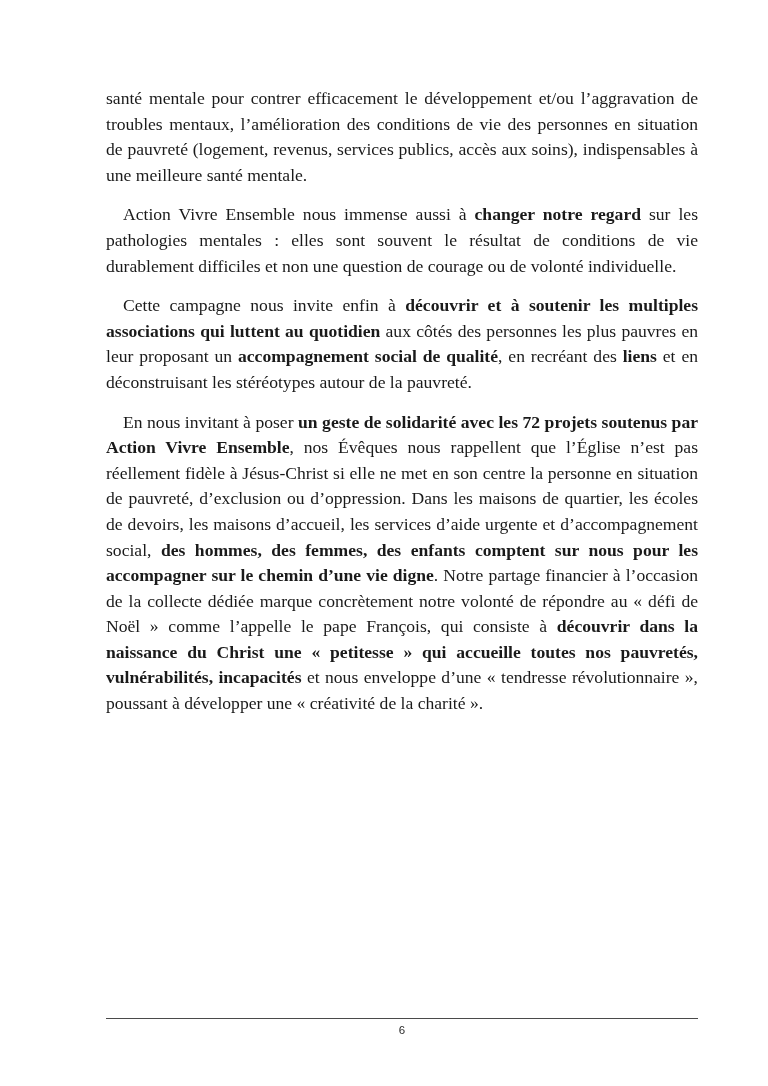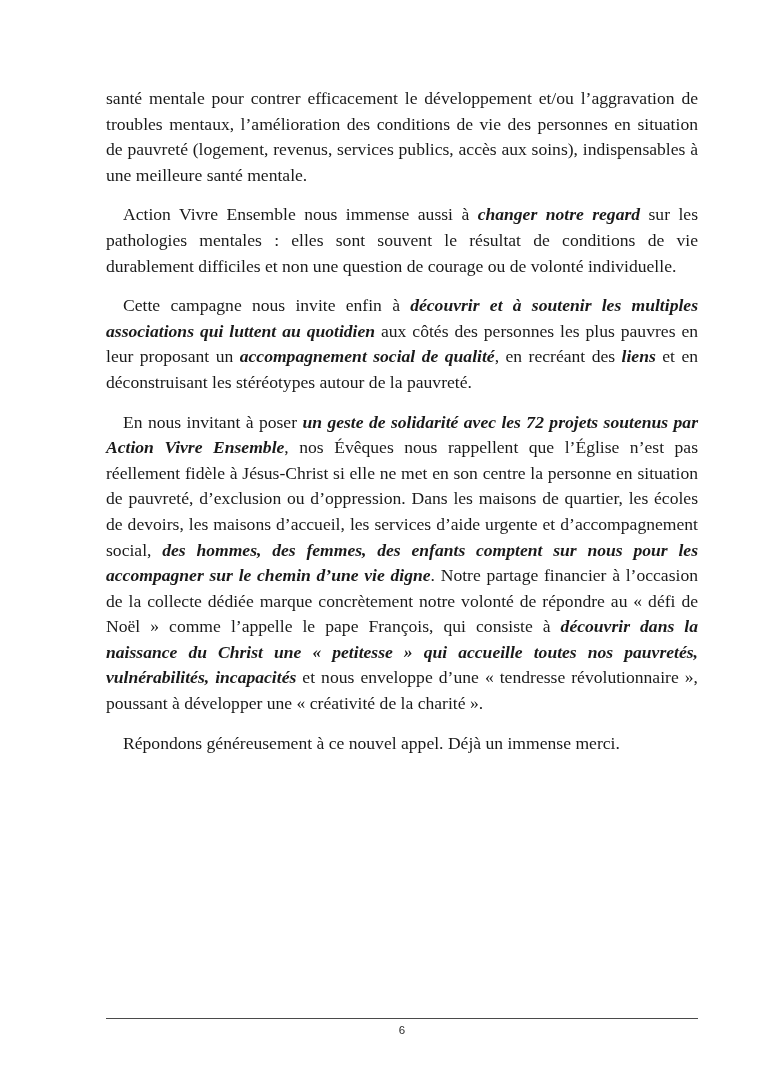--- a/index.html
+++ b/index.html
@@ -33,21 +33,20 @@
     hyphens: none;
   }
   p.para + p.para {
     margin-top: 14px;
   }
   p.indent {
     text-indent: 17px;
   }
   b, .b {
     font-weight: bold;
-    font-style: italic;
   }
   .footer {
     position: absolute;
     left: 88px;
     top: 1018px;
     width: 592px;
   }
   .footer-rule {
     width: 100%;
     height: 1px;
@@ -64,21 +63,20 @@
 </head>
 <body>
 
 <div class="page">
 
   <div class="content">
     <p class="para"><span>santé mentale pour contrer efficacement le développement et/ou l’aggravation de troubles mentaux, l’amélioration des conditions de vie des personnes en situation de pauvreté (logement, revenus, services publics, accès aux soins), indispensables à une meilleure santé mentale.</span></p>
     <p class="para indent"><span>Action Vivre Ensemble nous immense aussi à </span><span class="b">changer notre regard</span><span> sur les pathologies mentales : elles sont souvent le résultat de conditions de vie durablement difficiles et non une question de courage ou de volonté individuelle.</span></p>
     <p class="para indent"><span>Cette campagne nous invite enfin à </span><span class="b">découvrir et à soutenir les multiples associations qui luttent au quotidien</span><span> aux côtés des personnes les plus pauvres en leur proposant un </span><span class="b">accompagnement social de qualité</span><span>, en recréant des </span><span class="b">liens</span><span> et en déconstruisant les stéréotypes autour de la pauvreté.</span></p>
     <p class="para indent"><span>En nous invitant à poser </span><span class="b">un geste de solidarité avec les 72 projets soutenus par Action Vivre Ensemble</span><span>, nos Évêques nous rappellent que l’Église n’est pas réellement fidèle à Jésus-Christ si elle ne met en son centre la personne en situation de pauvreté, d’exclusion ou d’oppression. Dans les maisons de quartier, les écoles de devoirs, les maisons d’accueil, les services d’aide urgente et d’accompagnement social, </span><span class="b">des hommes, des femmes, des enfants comptent sur nous pour les accompagner sur le chemin d’une vie digne</span><span>. Notre partage financier à l’occasion de la collecte dédiée marque concrètement notre volonté de répondre au « défi de Noël » comme l’appelle le pape François, qui consiste à </span><span class="b">découvrir dans la naissance du Christ une « petitesse » qui accueille toutes nos pauvretés, vulnérabilités, incapacités</span><span> et nous enveloppe d’une « tendresse révolutionnaire », poussant à développer une « créativité de la charité ».</span></p>
-    <p class="para indent"><span>Répondons généreusement à ce nouvel appel. Déjà un immense merci.</span></p>
   </div>
 
   <div class="footer">
     <div class="footer-rule"></div>
     <div class="footer-pageno">6</div>
   </div>
 
 </div>
 
 </body></html>

